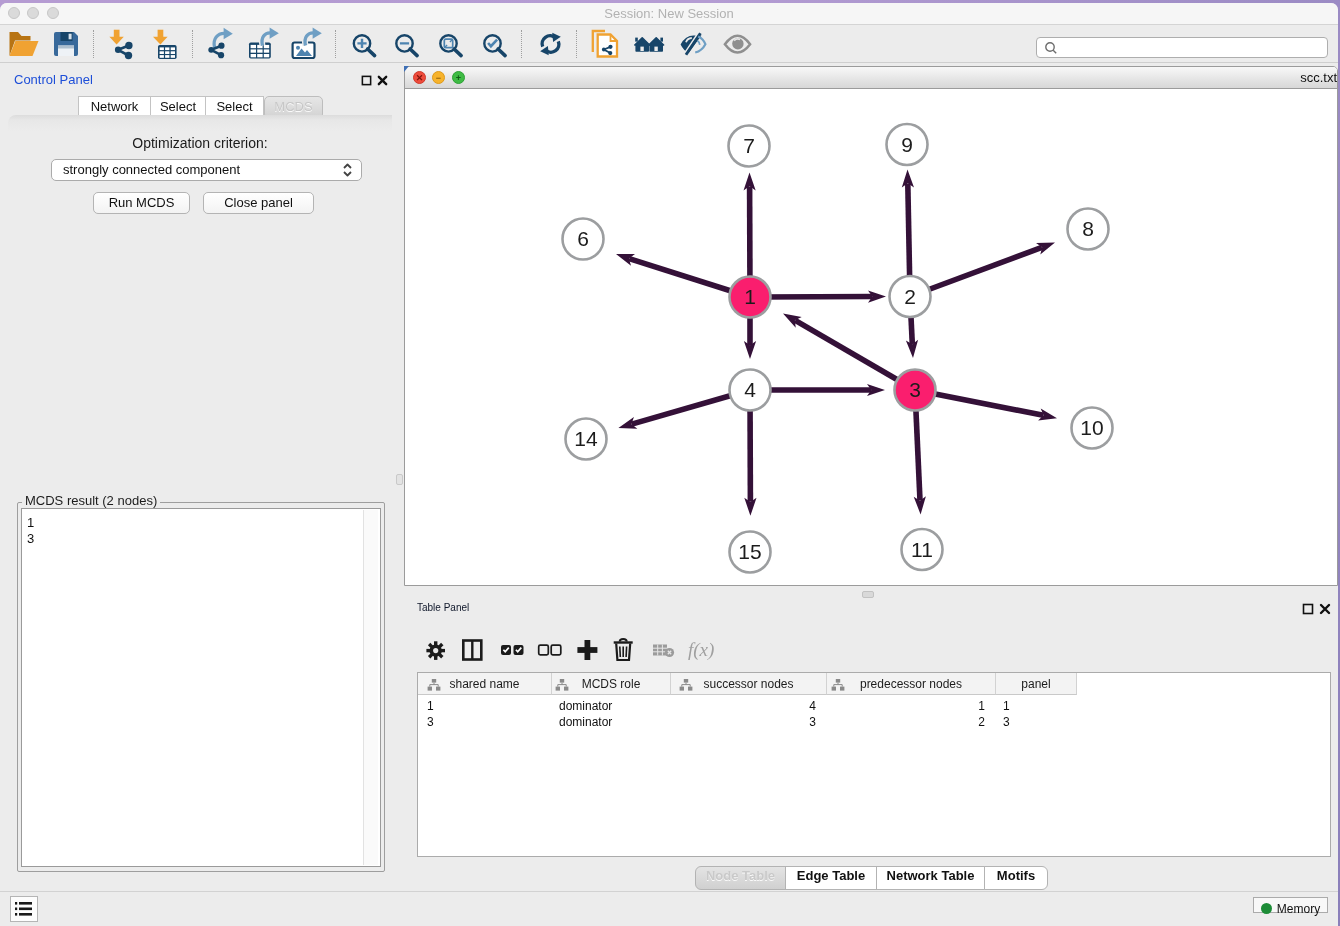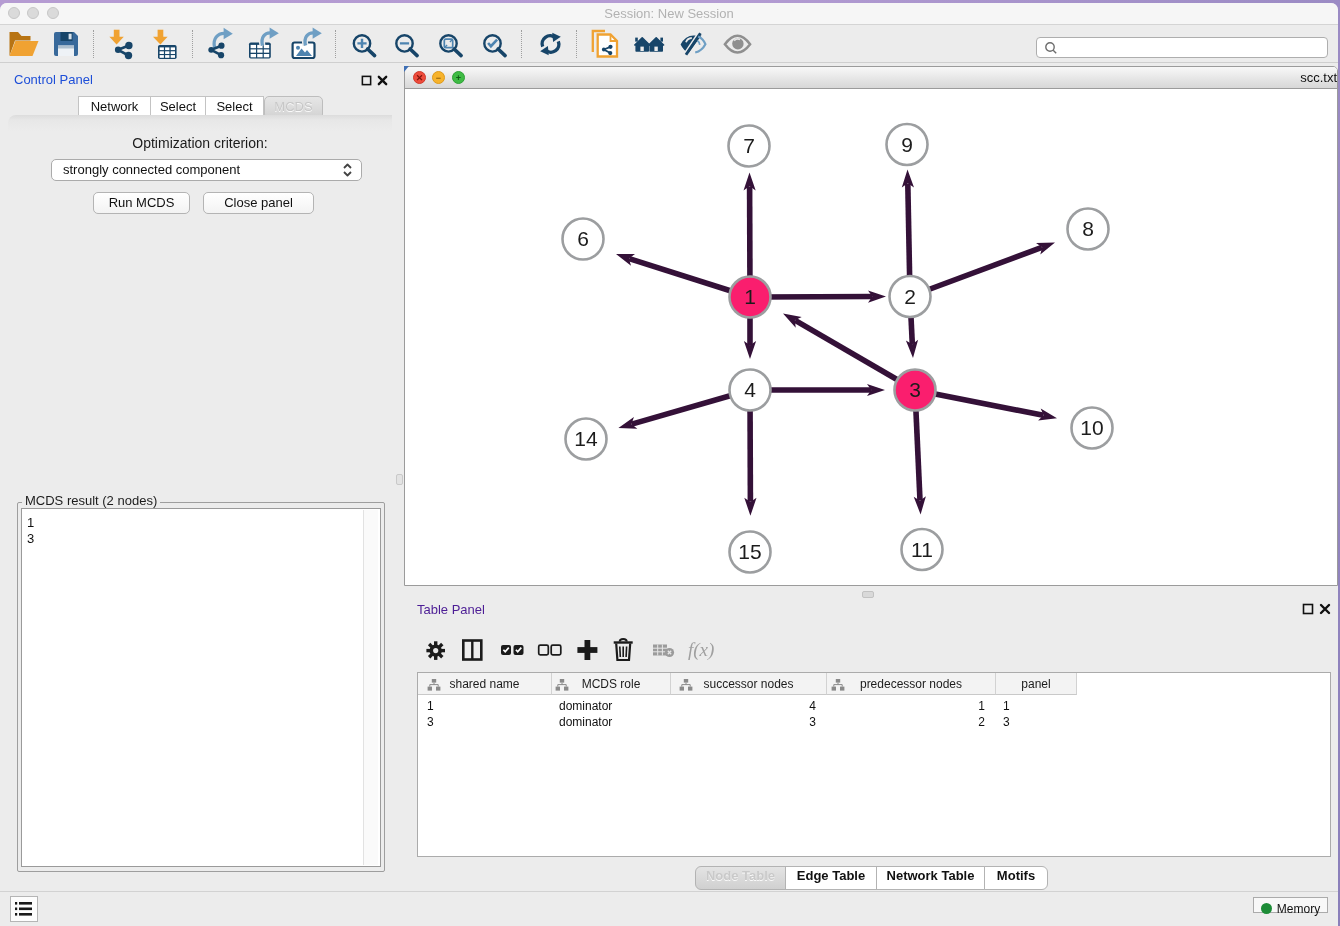--- a/index.html
+++ b/index.html
@@ -25,21 +25,21 @@
 #grpLbl{position:absolute;left:4px;top:-10px;background:#ececec;padding:0 3px;font-size:13px;color:#1c1c1c}
 #grpTxt{position:absolute;left:3px;top:5px;right:3px;bottom:4px;background:#fff;border:1px solid #9a9a9a;font-size:13px;color:#111;line-height:16px;padding:6px 0 0 5px}
 #grpSB{position:absolute;right:2px;top:1px;bottom:1px;width:15px;background:#fafafa;border-left:1px solid #e2e2e2}
 
 #netwin{position:absolute;left:404px;top:63px;width:934px;height:520px;border:1px solid #9b9b9b;border-radius:5px 5px 0 0;background:#fff}
 #nettitle{position:absolute;left:0;top:0;right:0;height:22px;background:linear-gradient(#f8f8f8,#d7d7d7);border-bottom:1px solid #9b9b9b;border-radius:4px 4px 0 0}
 .light{position:absolute;top:3.5px;width:13px;height:13px;border-radius:50%;font-size:9px;font-weight:bold;text-align:center;line-height:13px}
 #netname{position:absolute;left:4px;right:0;top:3px;text-align:right;font-size:13px;color:#111}
 
 #tpanel{position:absolute;left:404px;top:594px;right:0;bottom:35px;background:#ececec}
-#tpTitle{position:absolute;left:13px;top:5px;font-size:13px;color:#4c1d95}
+#tpTitle{position:absolute;left:13px;top:5px;font-size:10px;color:#0f172a}
 #tpToolbar{position:absolute;left:13px;top:27px;right:21px;height:44px;background:transparent}
 #ttable{position:absolute;left:13px;top:75px;width:914px;height:185px;background:#fff;border:1px solid #ababab}
 .hcell{position:absolute;top:0;height:22px;background:#f3f3f3;border-right:1px solid #d2d2d2;border-bottom:1px solid #c9c9c9;font-size:12px;color:#1c1c1c;text-align:center;line-height:22px}
 .tcell{position:absolute;font-size:12px;color:#111;height:16px;line-height:16px}
 .btab{position:absolute;top:269px;height:24px;background:#fff;border:1px solid #b3b3b3;font-size:13px;font-weight:bold;color:#111;text-align:center;line-height:18px}
 
 #status{position:absolute;left:0;right:0;bottom:0;height:35px;background:#ececec;border-top:1px solid #d2d2d2}
 #listbtn{position:absolute;left:10px;top:4px;width:28px;height:26px;background:#fdfdfd;border:1px solid #b5b5b5}
 #membtn{position:absolute;right:10px;top:5px;width:75px;height:16px;background:#f8f8f8;border:1px solid #ababab;font-size:12px;color:#111;text-align:center;line-height:22px}
 </style></head>

